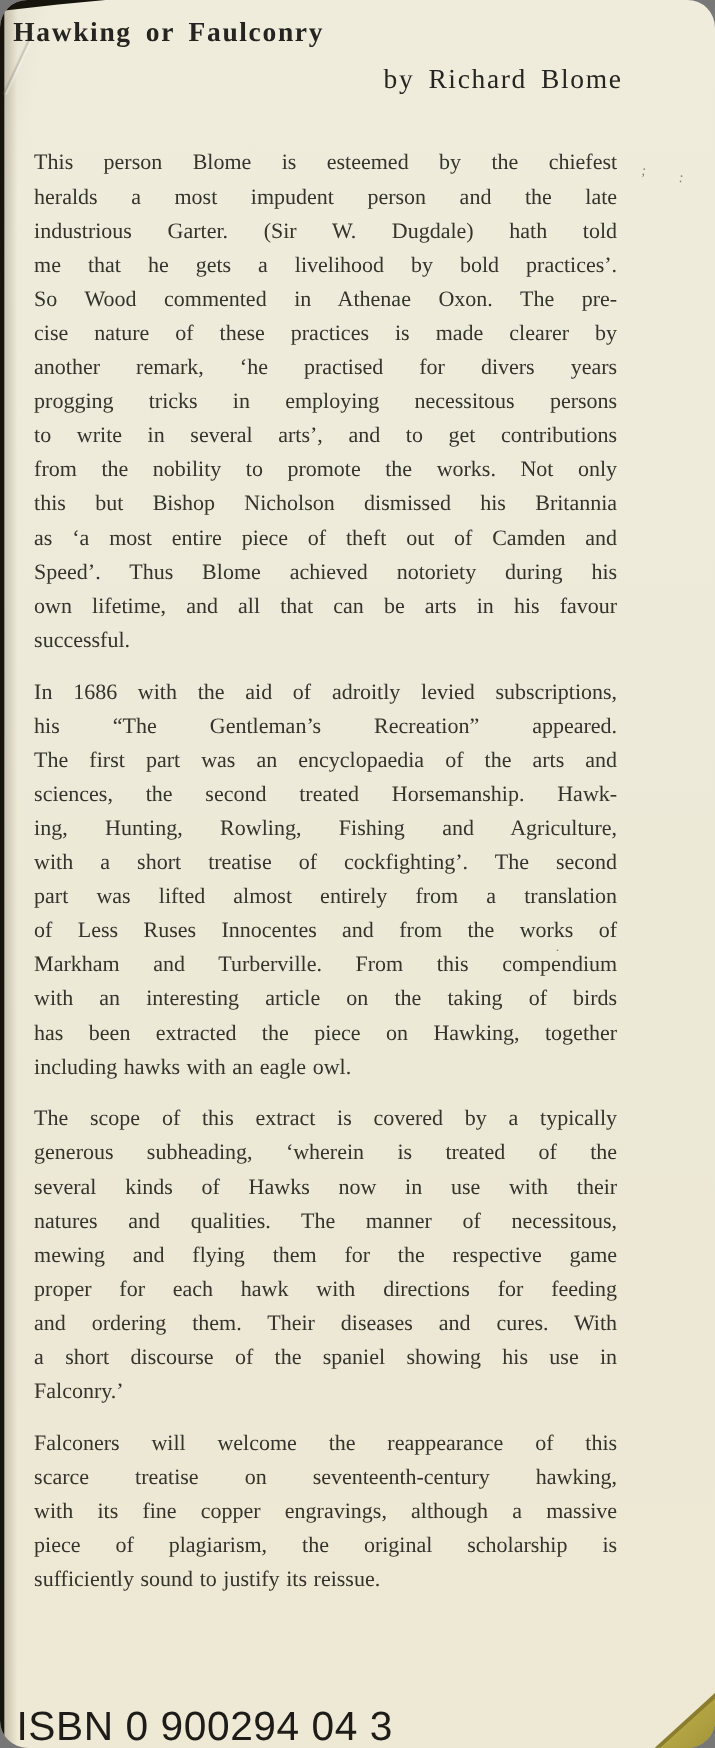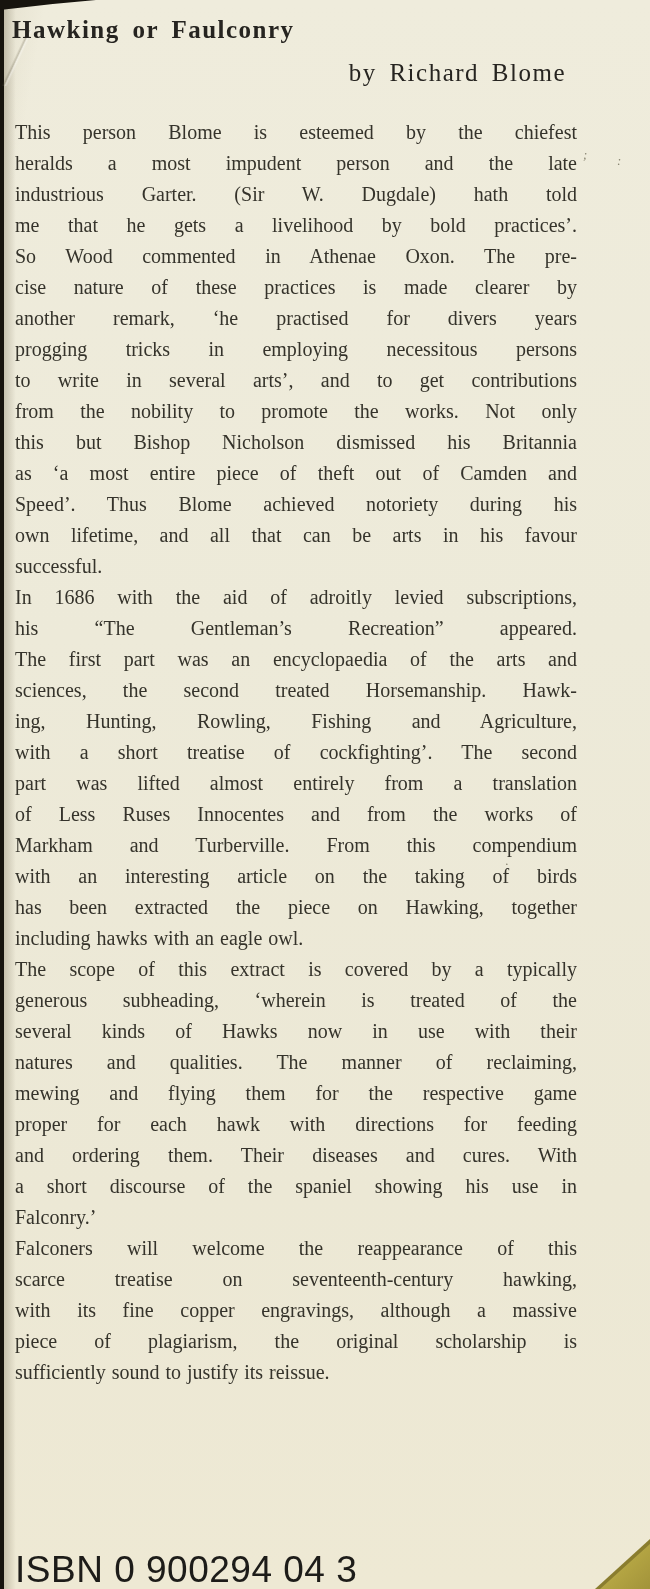--- a/index.html
+++ b/index.html
@@ -16,20 +16,21 @@
     position:relative;
     width:650px;height:1589px;
     margin:0 auto;
     overflow:hidden;
     background:
       linear-gradient(100deg, rgba(140,125,90,0.10) 0%, rgba(140,125,90,0) 5%),
       linear-gradient(180deg, #efecdc 0%, #edead9 40%, #ecE8d5 75%, #eee9d4 100%);
     background-color:var(--paper);
     font-family:"Liberation Serif", serif;
     color:var(--ink);
+    border-radius:25px;
   }
   
   .edge-left{position:absolute;left:0;top:0;width:4px;height:100%;background:var(--edge_dark);}
   .fold-shade{position:absolute;left:4px;top:0;width:14px;height:100%;
     background:linear-gradient(90deg, rgba(110,100,75,0.30), rgba(110,100,75,0.0) 85%);}
   .corner-wedge-top{position:absolute;left:0;top:0;width:96px;height:10px;background:var(--edge_dark);
     clip-path:polygon(0 0,100% 0,55% 40%,0 100%);}
   .crease{position:absolute;left:2px;top:30px;width:30px;height:56px;
     background:linear-gradient(115deg, rgba(0,0,0,0) 45%, rgba(95,88,66,0.28) 49%, rgba(255,255,255,0.35) 52%, rgba(0,0,0,0) 56%);}
   
@@ -39,21 +40,21 @@
     background:linear-gradient(135deg,#c6b85a 0%, var(--corner_olive) 55%, #a2933a 100%);
     clip-path:polygon(100% 0,100% 100%,0 100%);}
 
   .title1{position:absolute;left:12px;top:16px;
     font-size:25px;font-weight:bold;letter-spacing:1.5px;word-spacing:5px;color:var(--title_ink);}
   .title2{position:absolute;right:84px;top:59px;
     font-size:25px;font-weight:normal;letter-spacing:1.5px;word-spacing:5px;color:var(--title_ink);}
 
   .body-text{position:absolute;left:15px;top:117px;width:562px;
     font-size:20px;line-height:31px;word-spacing:1px;}
-  .para{margin:0;}
+  .para{margin:16px;}
   .line{text-align:justify;text-align-last:justify;height:31px;overflow:visible;white-space:normal;}
   .line.last{text-align-last:left;}
 
   .isbn{position:absolute;left:15px;top:1521px;
     font-family:"Liberation Sans", sans-serif;font-size:37px;letter-spacing:0.5px;
     color:var(--isbn_ink);margin-top:28px;}
 
   .speck{position:absolute;font-size:13px;color:#6d6955;opacity:0.8;font-style:italic;}
   .noninteract{pointer-events:none;}
 </style>
@@ -99,21 +100,21 @@
         <div class="line">of Less Ruses Innocentes and from the works of</div>
         <div class="line">Markham and Turberville. From this compendium</div>
         <div class="line">with an interesting article on the taking of birds</div>
         <div class="line">has been extracted the piece on Hawking, together</div>
         <div class="line last">including hawks with an eagle owl.</div>
       </div>
       <div class="para">
         <div class="line">The scope of this extract is covered by a typically</div>
         <div class="line">generous subheading, ‘wherein is treated of the</div>
         <div class="line">several kinds of Hawks now in use with their</div>
-        <div class="line">natures and qualities. The manner of reclaiming,</div>
+        <div class="line">natures and qualities. The manner of necessitous,</div>
         <div class="line">mewing and flying them for the respective game</div>
         <div class="line">proper for each hawk with directions for feeding</div>
         <div class="line">and ordering them. Their diseases and cures. With</div>
         <div class="line">a short discourse of the spaniel showing his use in</div>
         <div class="line last">Falconry.’</div>
       </div>
       <div class="para">
         <div class="line">Falconers will welcome the reappearance of this</div>
         <div class="line">scarce treatise on seventeenth-century hawking,</div>
         <div class="line">with its fine copper engravings, although a massive</div>

